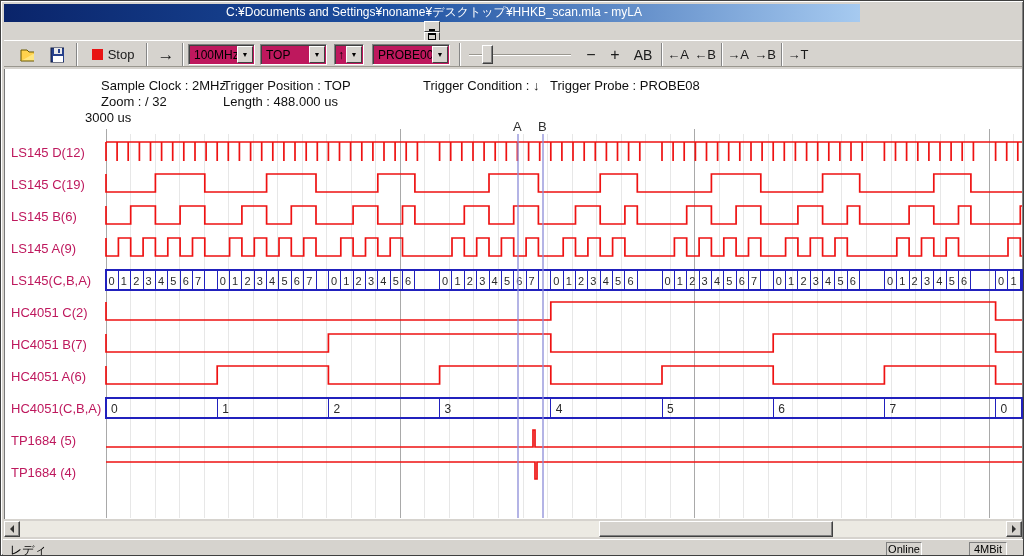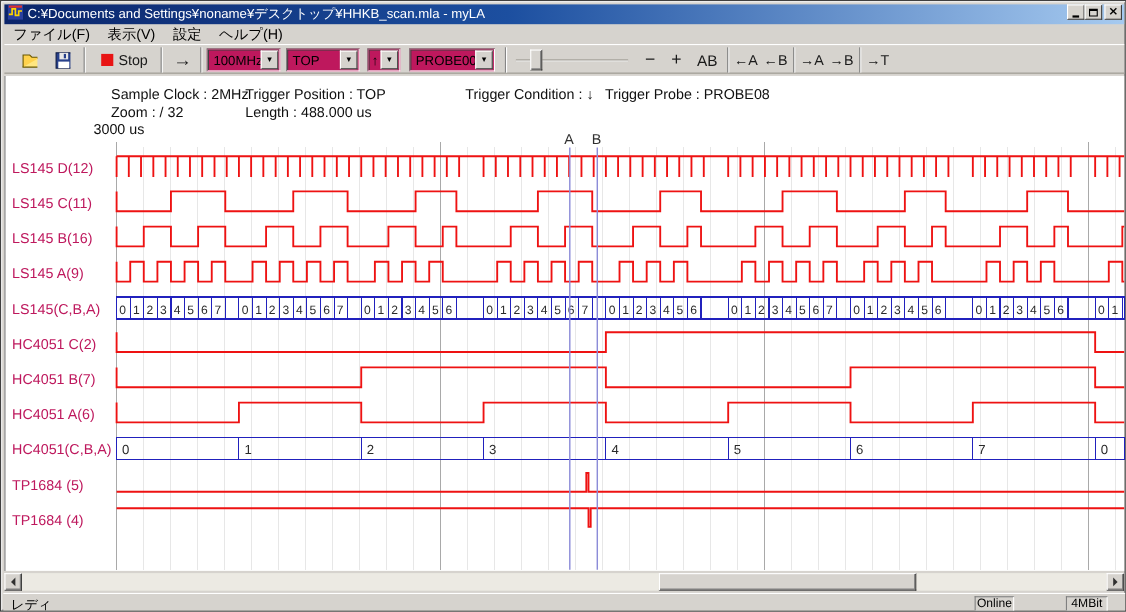--- a/index.html
+++ b/index.html
@@ -3,23 +3,23 @@
 <meta charset="utf-8">
 <style>
   html,body{margin:0;padding:0;background:#555;}
   *{box-sizing:border-box;}
   .window{position:relative;width:1024px;height:556px;background:#d6d3ce;
     font-family:"Liberation Sans",sans-serif;overflow:hidden;
     border:1px solid #404040;
     box-shadow:inset 1px 1px 0 #ffffff, inset -1px -1px 0 #808080;}
   .abs{position:absolute;}
   
-  .titlebar{left:3px;top:3px;width:1018px;height:18px;
+  .titlebar{left:3px;top:3px;width:856px;height:18px;
     background:linear-gradient(90deg,#0a246a,#1c4fa0 45%,#a6caf0);
-    display:flex;align-items:flex-start;}
+    display:flex;align-items:center;flex-direction:column;}
   .title-text{color:#fff;font-size:12px;margin-left:4px;white-space:nowrap;}
   .winbtn{width:16px;height:14px;background:#d6d3ce;border:1px solid;
     border-color:#fff #404040 #404040 #fff;display:flex;align-items:center;justify-content:center;
     font-size:10px;line-height:10px;color:#000;}
   .glyph-min{width:6px;height:2px;background:#000;margin-top:7px;}
   .glyph-max{width:8px;height:7px;border:1px solid #000;border-top:2px solid #000;}
   .glyph-x{font-size:11px;font-weight:bold;font-family:"DejaVu Sans",sans-serif;}
   
   .menubar{left:3px;top:21px;width:1018px;height:18px;display:flex;align-items:center;}
   .menu-item{font-size:13px;color:#000;padding:1px 8px;}
@@ -78,26 +78,20 @@
         <span class="glyph-min"></span>
       </span>
     <span class="winbtn">
         <span class="glyph-max"></span>
       </span>
     <span class="winbtn" style="margin-left:2px;margin-right:2px">
         <span class="glyph-x">×</span>
       </span>
   </div>
 
-  <div class="abs menubar">
-    <span class="menu-item">ファイル(F)</span>
-    <span class="menu-item">表示(V)</span>
-    <span class="menu-item">設定</span>
-    <span class="menu-item">ヘルプ(H)</span>
-  </div>
 
   <div class="abs toolbar">
     <button class="tbtn" style="left:10px;width:26px">
       <svg width="20" height="16">
         <path d="M1,14 L4,6 L19,6 L16,14 Z" fill="#ffe680" stroke="#6b5900"></path>
         <path d="M1,14 L1,3 L7,3 L9,5 L15,5 L15,6" fill="#ffd24d" stroke="#6b5900"></path>
       </svg>
     </button>
     <button class="tbtn" style="left:40px;width:26px">
       <svg width="16" height="16">
@@ -156,22 +150,22 @@
 
   <div class="abs info" style="left:100px;top:77px">Sample Clock : 2MHz</div>
   <div class="abs info" style="left:222px;top:77px">Trigger Position : TOP</div>
   <div class="abs info" style="left:422px;top:77px">Trigger Condition : ↓</div>
   <div class="abs info" style="left:549px;top:77px">Trigger Probe : PROBE08</div>
   <div class="abs info" style="left:100px;top:93px">Zoom : /  32</div>
   <div class="abs info" style="left:222px;top:93px">Length : 488.000 us</div>
   <div class="abs info" style="left:84px;top:109px">3000 us</div>
 
   <div class="abs chlabel" style="left:10px;top:144px">LS145 D(12)</div>
-  <div class="abs chlabel" style="left:10px;top:176px">LS145 C(11)</div>
-  <div class="abs chlabel" style="left:10px;top:208px">LS145 B(16)</div>
+  <div class="abs chlabel" style="left:10px;top:176px">LS145 C(19)</div>
+  <div class="abs chlabel" style="left:10px;top:208px">LS145 B(6)</div>
   <div class="abs chlabel" style="left:10px;top:240px">LS145 A(9)</div>
   <div class="abs chlabel" style="left:10px;top:272px">LS145(C,B,A)</div>
   <div class="abs chlabel" style="left:10px;top:304px">HC4051 C(2)</div>
   <div class="abs chlabel" style="left:10px;top:336px">HC4051 B(7)</div>
   <div class="abs chlabel" style="left:10px;top:368px">HC4051 A(6)</div>
   <div class="abs chlabel" style="left:10px;top:400px">HC4051(C,B,A)</div>
   <div class="abs chlabel" style="left:10px;top:432px">TP1684 (5)</div>
   <div class="abs chlabel" style="left:10px;top:464px">TP1684 (4)</div>
 
   <div class="abs cursor-label" style="left:512px;top:118px">A</div>

